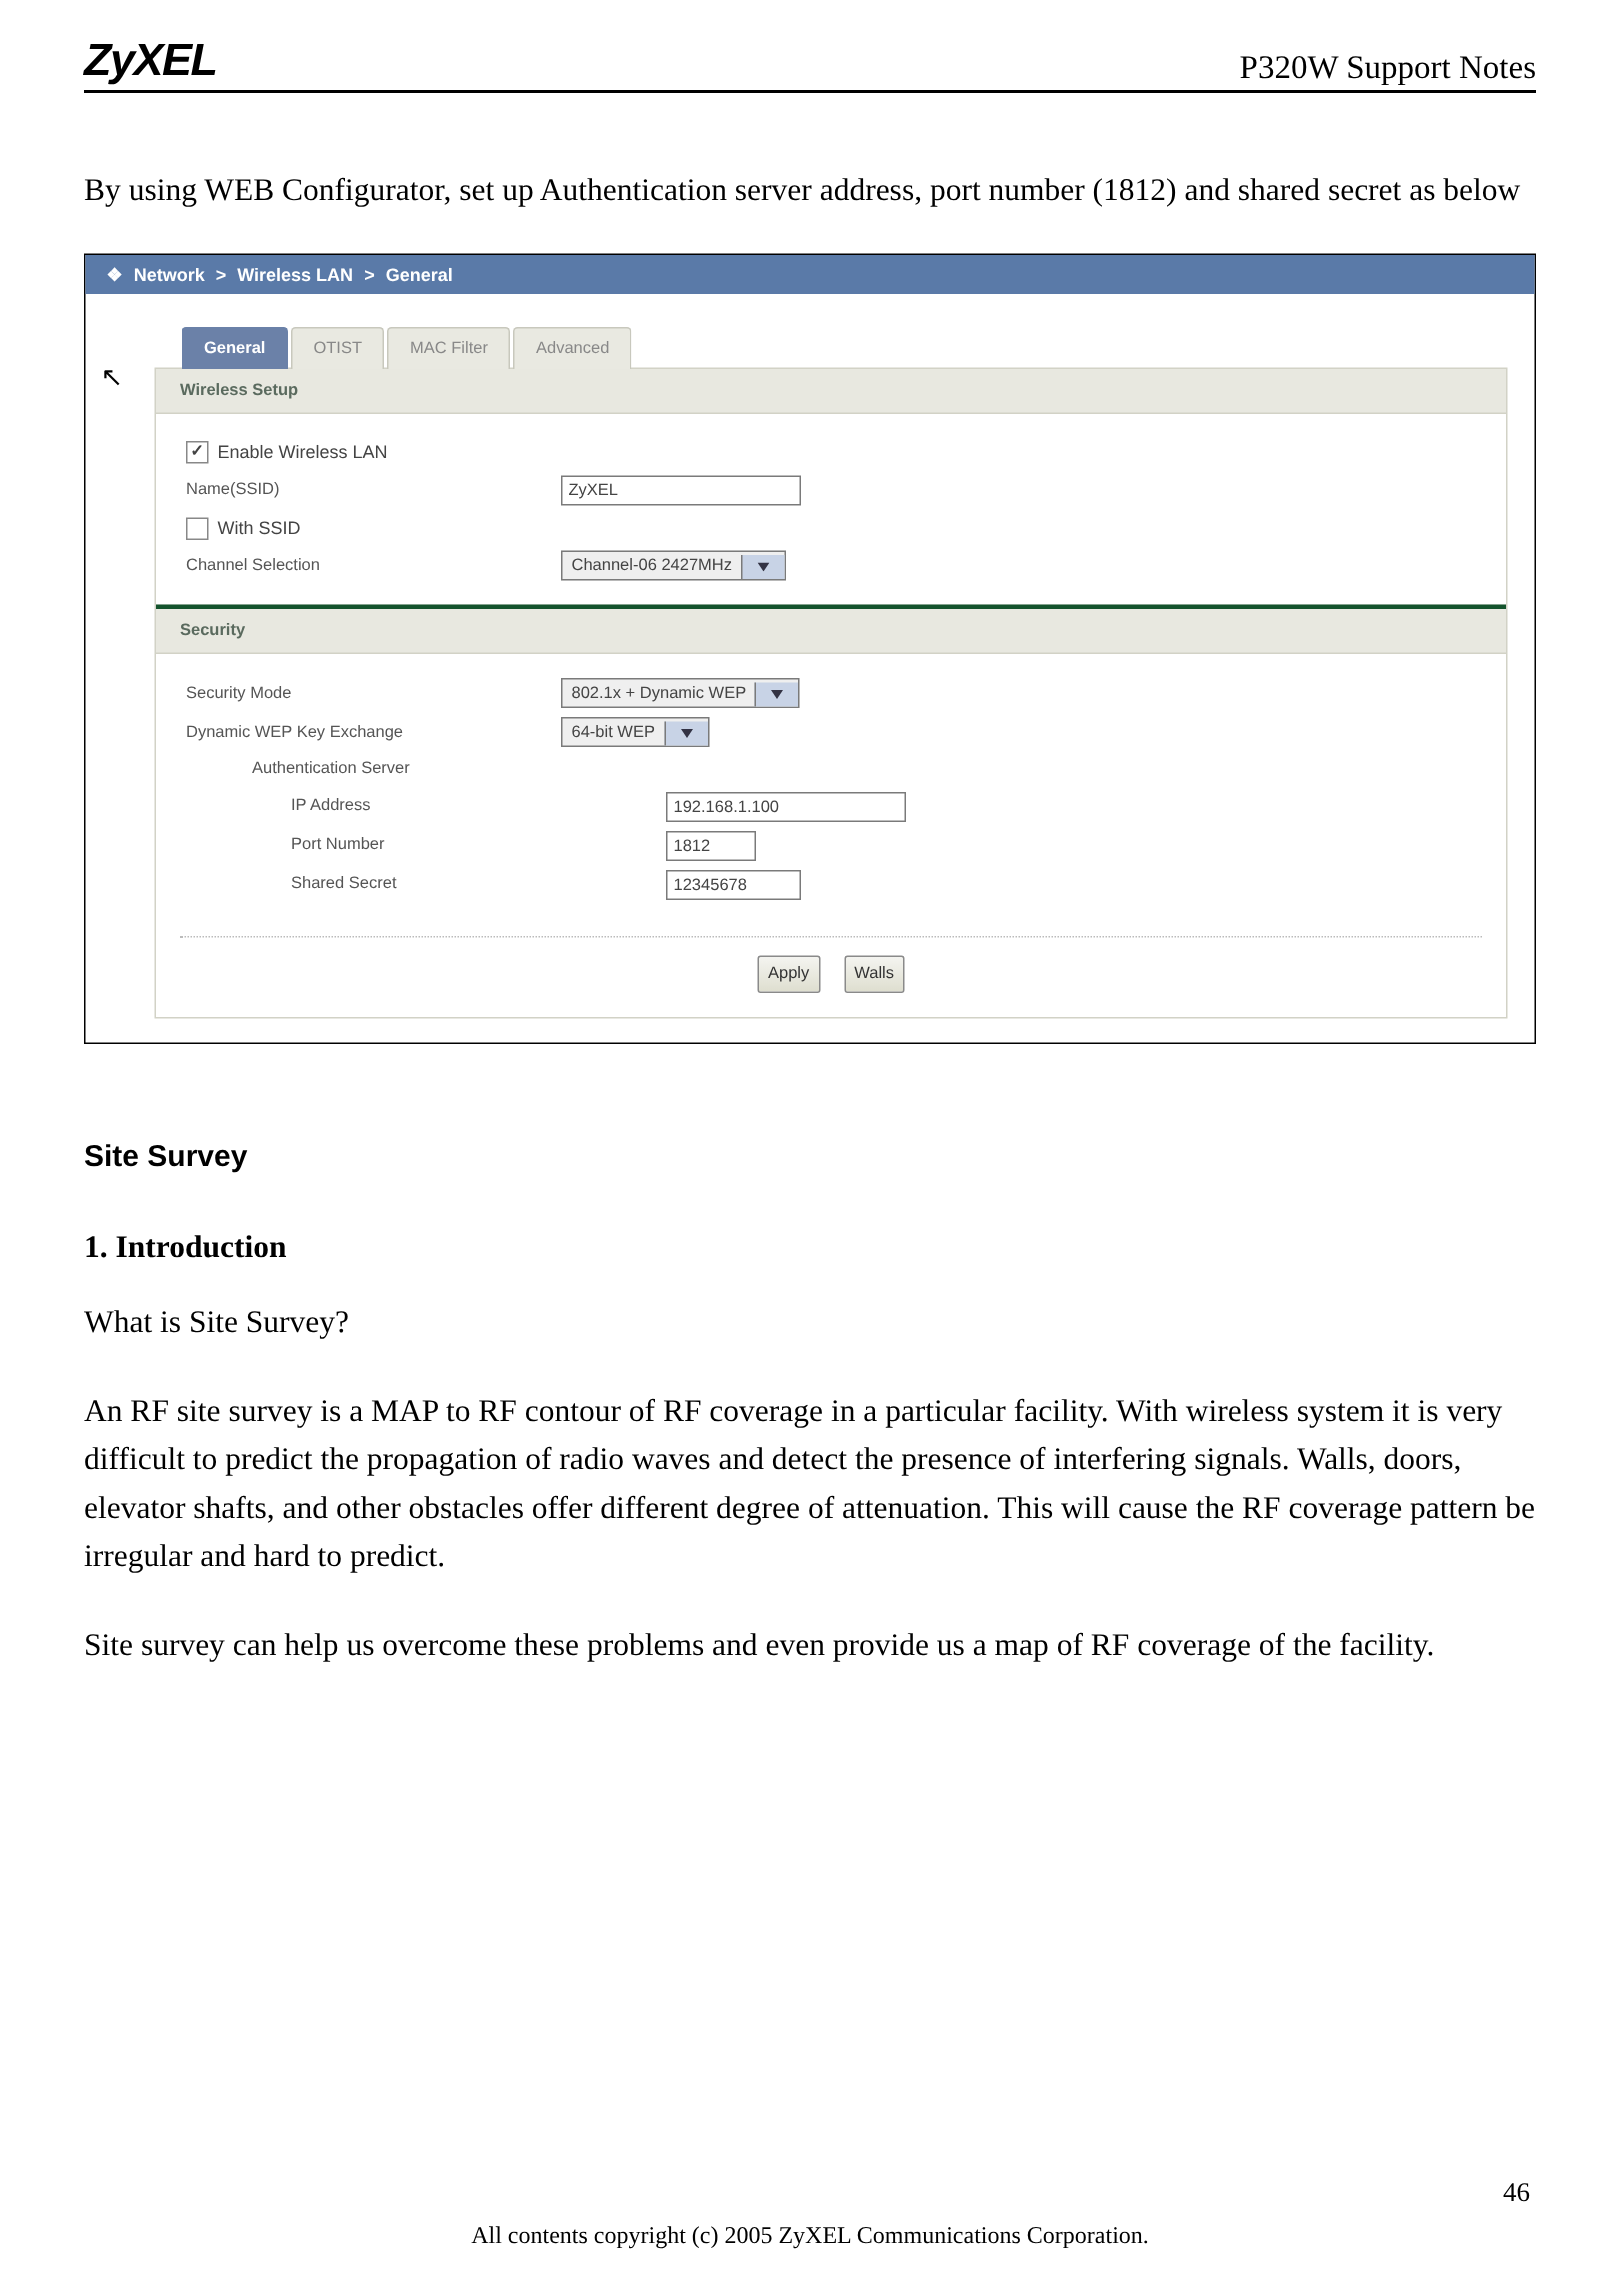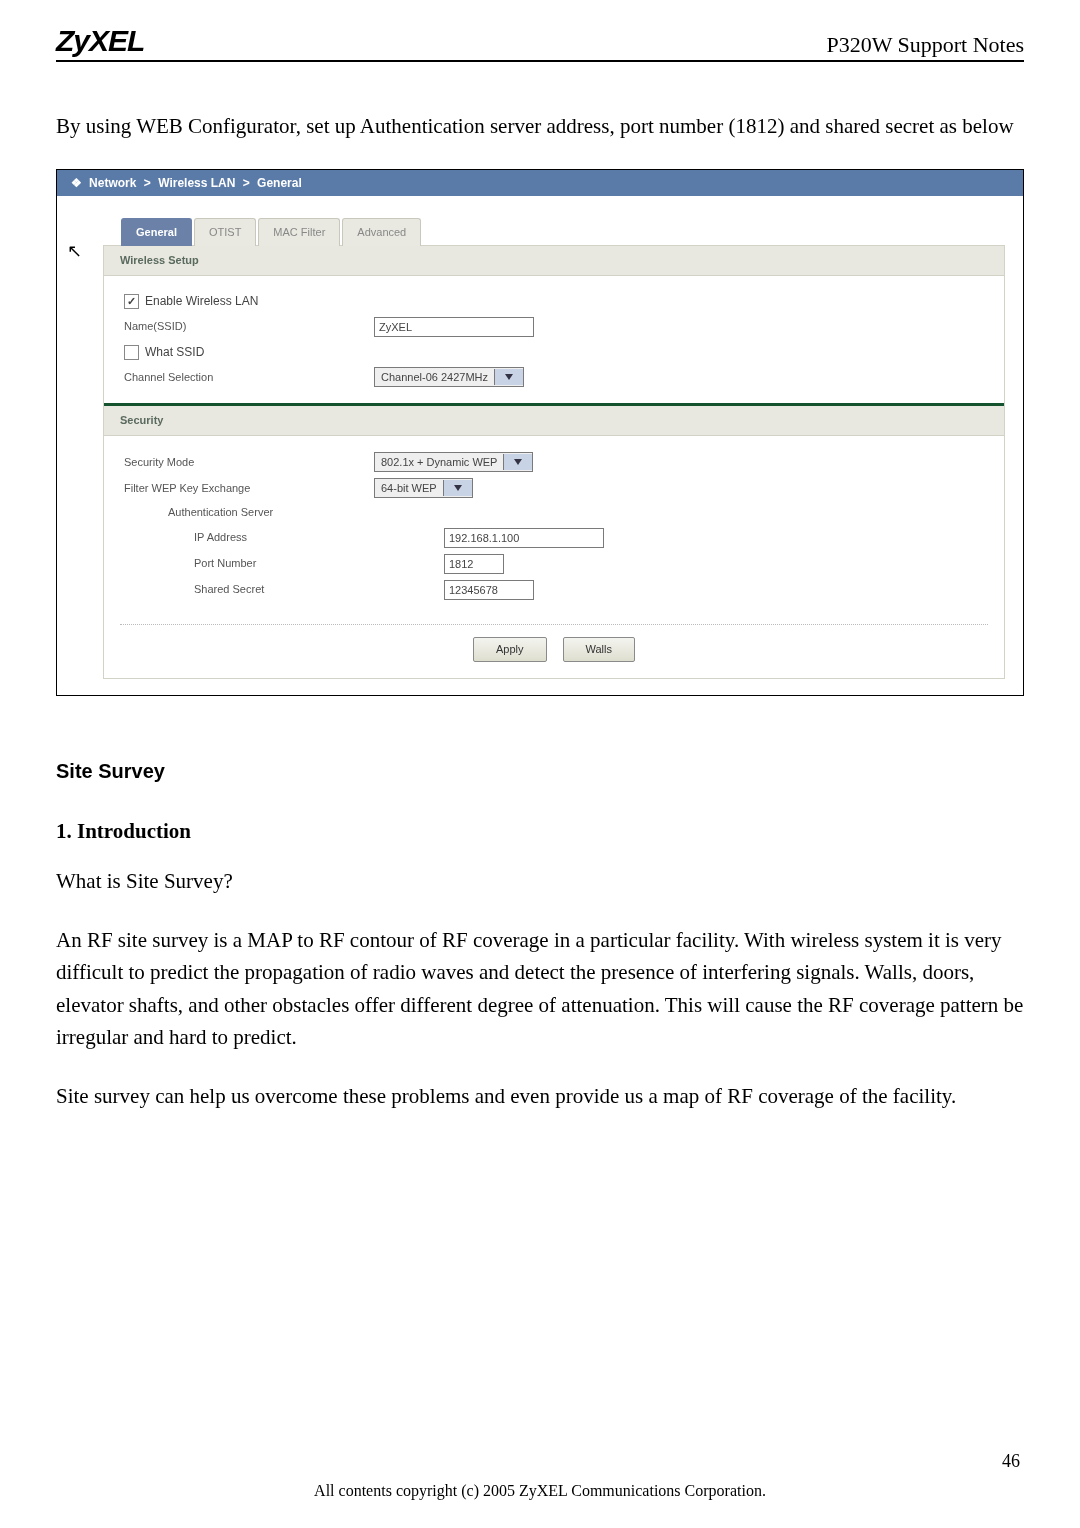--- a/index.html
+++ b/index.html
@@ -27,26 +27,26 @@
   .section{background:#e8e8e0;color:#5a6a5e;font-weight:700;font-size:11px;padding:6px 16px;border-bottom:1px solid #d2d2c6;border-top:3px solid #14532d}
   .section:first-child{border-top:none}
   .grid{padding:10px 10px 10px 20px}
   .row{display:flex;align-items:center;margin:6px 0}
   .lab{width:250px;font-size:11px;color:#555}
   .lab.ind2{padding-left:44px}
   .lab.ind3{padding-left:70px}
   .cb{width:13px;height:13px;border:1px solid #888;display:inline-flex;align-items:center;justify-content:center;margin-right:6px;font-size:11px;font-weight:700;line-height:1;background:#fff}
   .cb.checked:before{content:"\2713"}
   .txt{border:1px solid #7a7a7a;font-size:11px;padding:1px 4px;min-width:150px;height:16px;background:#fff}
-  .sel{display:inline-flex;align-items:center;border:1px solid #7a7a7a;background:#efefef;font-size:11px;height:18px}
+  .sel{display:inline-flex;align-items:flex-end;border:1px solid #7a7a7a;background:#efefef;font-size:11px;height:18px}
   .sel span{padding:0 6px}
   .sel .dd{width:16px;height:16px;background:#c8d3e6;border-left:1px solid #7a7a7a;display:flex;align-items:center;justify-content:center}
   .dd svg{display:block}
   .btnrow{display:flex;gap:16px;justify-content:center;padding:12px 0 16px 0;border-top:1px dotted #bbb;margin:8px 16px 0 16px}
-  .btn{border:1px solid #8a8a8a;background:linear-gradient(#f4f4f0,#dedecf);padding:3px 22px;font-size:11px;color:#333;border-radius:2px}
+  .btn{border:1px solid #8a8a8a;background:linear-gradient(#f4f4f0,#dedecf);padding:3px 6px;font-size:11px;color:#333;border-radius:2px}
 </style>
 </head>
 <body>
 
 <div class="page">
 
   <div class="hdr">
     <div class="logo">ZyXEL</div>
     <div class="doctitle">P320W Support Notes</div>
   </div>
@@ -80,21 +80,21 @@
             <div class="row">
               <span class="cb checked"></span>
               <span>Enable Wireless LAN</span>
             </div>
             <div class="row">
               <div class="lab">Name(SSID)</div>
               <div class="txt">ZyXEL</div>
             </div>
             <div class="row">
               <span class="cb"></span>
-              <span>What SSID</span>
+              <span>With SSID</span>
             </div>
             <div class="row">
               <div class="lab">Channel Selection</div>
               <div class="sel">
                 <span>Channel-06 2427MHz</span>
                 <span class="dd">
                     <svg width="8" height="6">
                       <path d="M0 0 L8 0 L4 6 Z" fill="#334"></path>
                     </svg>
                   </span>
@@ -109,21 +109,21 @@
               <div class="sel">
                 <span>802.1x + Dynamic WEP</span>
                 <span class="dd">
                     <svg width="8" height="6">
                       <path d="M0 0 L8 0 L4 6 Z" fill="#334"></path>
                     </svg>
                   </span>
               </div>
             </div>
             <div class="row">
-              <div class="lab">Filter WEP Key Exchange</div>
+              <div class="lab">Dynamic WEP Key Exchange</div>
               <div class="sel">
                 <span>64-bit WEP</span>
                 <span class="dd">
                     <svg width="8" height="6">
                       <path d="M0 0 L8 0 L4 6 Z" fill="#334"></path>
                     </svg>
                   </span>
               </div>
             </div>
             <div class="row">

